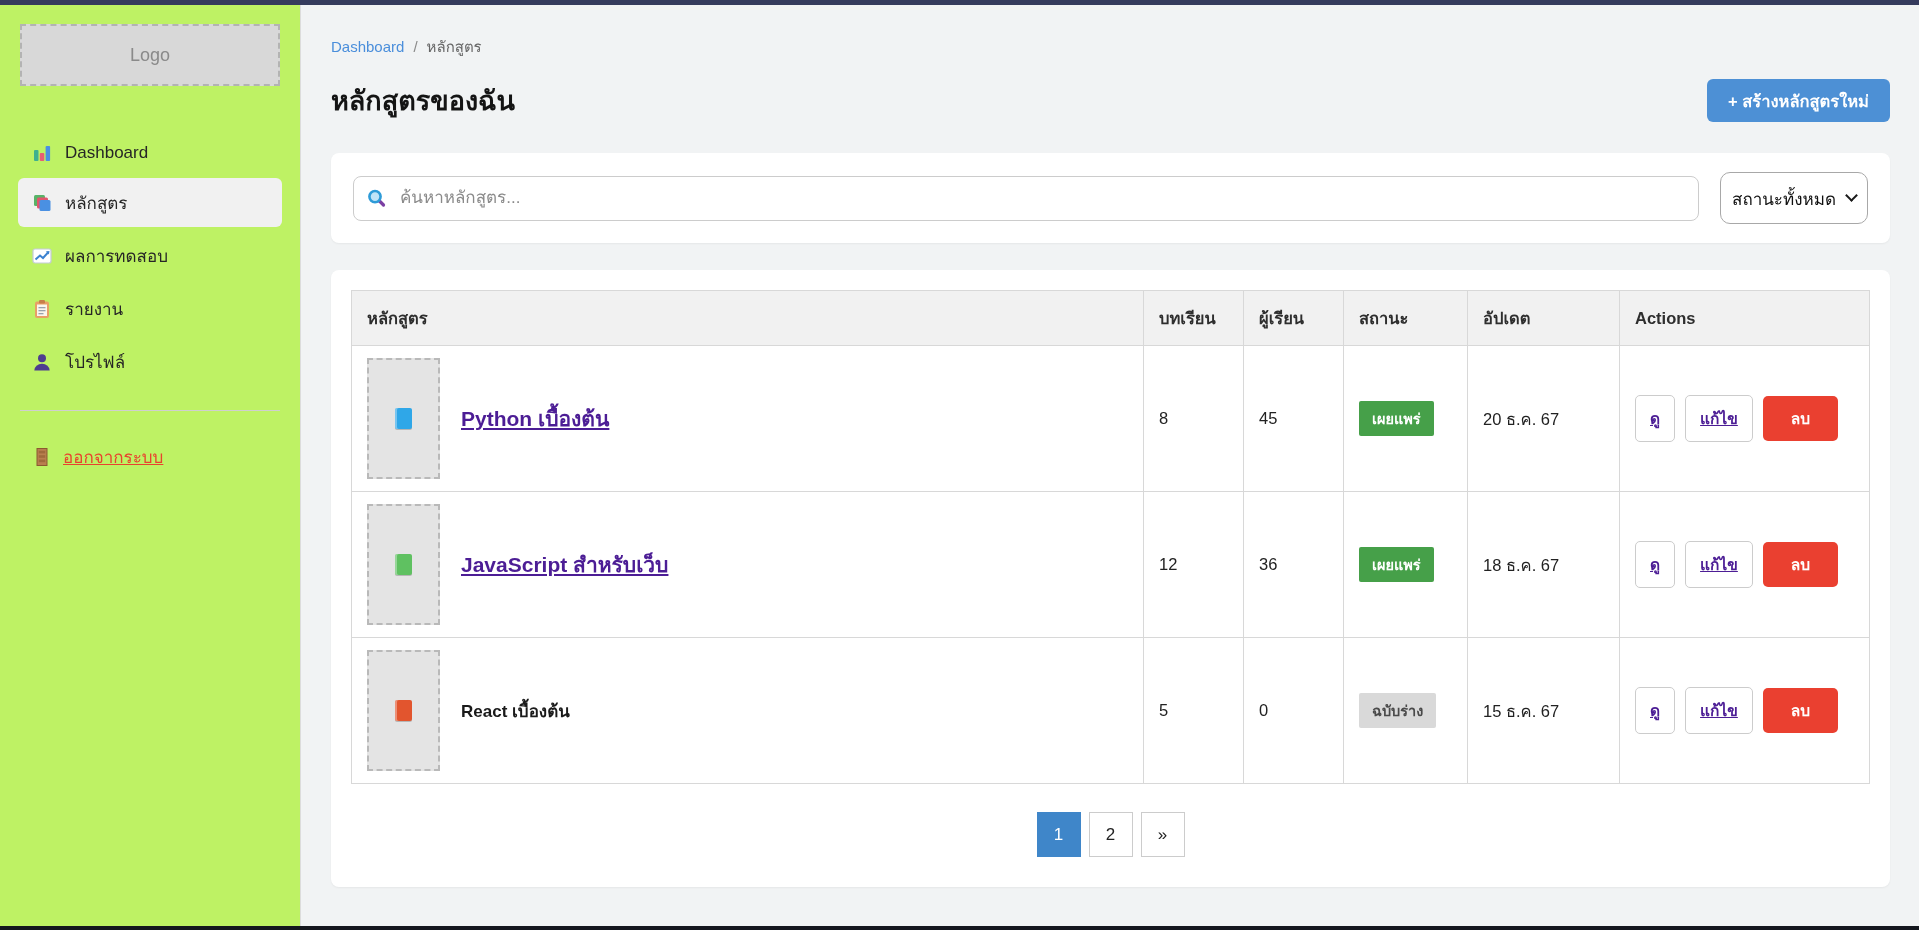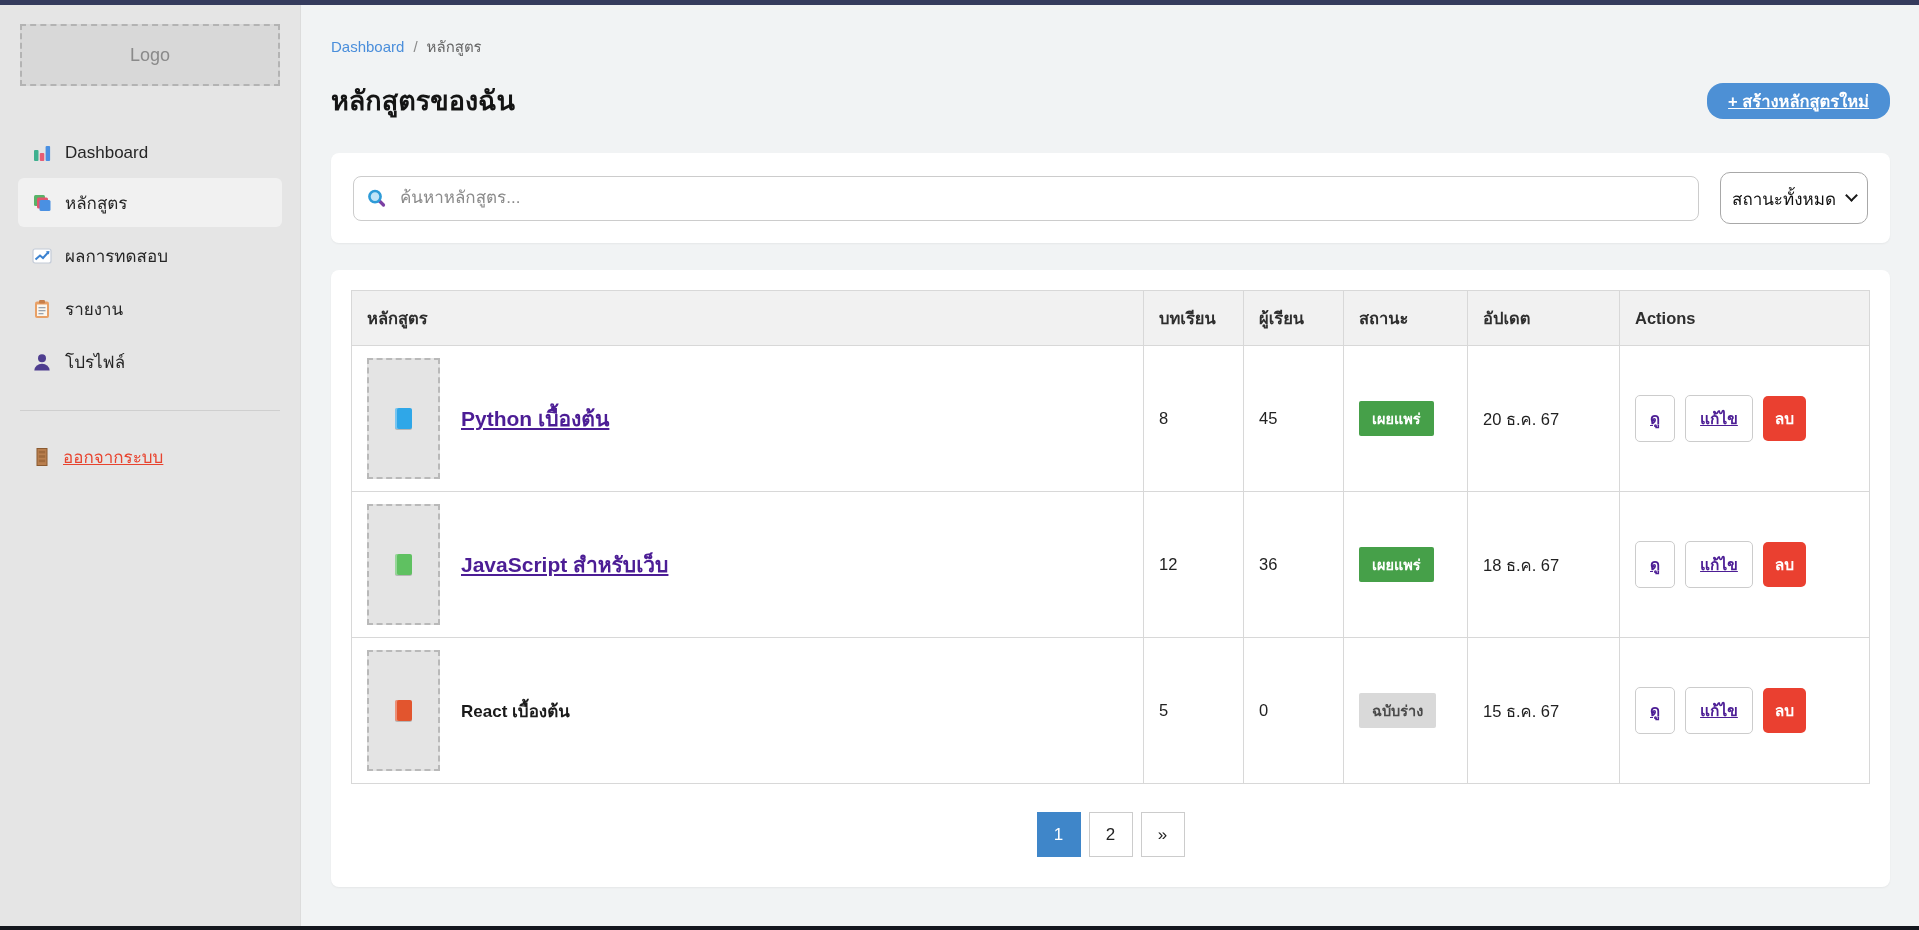--- a/index.html
+++ b/index.html
@@ -8,21 +8,21 @@
     font-family: "Liberation Sans", "DejaVu Sans", sans-serif;
     background: #ffffff;
     position: relative;
   }
   .topbar { height: 5px; background: #353b5d; width: 100%; }
   .bottombar { position: absolute; bottom: 0; left: 0; width: 100%; height: 4px; background: #14171e; z-index: 5; }
   .layout { display: flex; height: 921px; }
 
   
   .sidebar {
-    width: 301px; background: #e5e5e5; border-right: 1px solid #dcdcdc;
+    width: 301px; background: #bef264; border-right: 1px solid #dcdcdc;
     padding: 17px 18px; flex-shrink: 0;
   }
   .logo-box {
     height: 62px; background: #d8d8d8; border: 2px dashed #b3b3b3;
     display: flex; align-items: center; justify-content: center;
     color: #8a8a8a; font-size: 18px; margin: 2px 2px 46px 2px;
   }
   .nav-item {
     display: flex; align-items: center; gap: 13px;
     padding: 11px 14px; margin: 4px 0; border-radius: 6px;
@@ -37,26 +37,26 @@
     text-decoration: underline; cursor: pointer;
   }
 
   
   .main { flex: 1; background: #f1f3f4; padding: 24px 29px 0 30px; overflow: hidden; }
   .breadcrumb { font-size: 15px; margin: 6px 0 20px 0; }
   .breadcrumb a { color: #4a8edb; text-decoration: none; cursor: pointer; }
   .breadcrumb .sep { color: #8a8a8a; margin: 0 9px; }
   .breadcrumb .current { color: #666666; }
 
-  .page-header { display: flex; justify-content: space-between; align-items: center; }
+  .page-header { display: flex; justify-content: space-between; }
   .page-title { font-size: 27px; font-weight: bold; color: #141414; }
   .btn-create {
-    background: #4d90d5; color: #ffffff; border: none; border-radius: 16px;
+    background: #4d90d5; color: #ffffff; border: none; border-radius: 6px;
     font-family: inherit; font-size: 16.5px; font-weight: bold;
-    text-decoration: underline; padding: 5px 21px; cursor: pointer;
+    padding: 5px 21px; cursor: pointer;
   }
 
   .card {
     background: #ffffff; border-radius: 8px;
     box-shadow: 0 1px 2px rgba(0,0,0,0.05);
   }
   .card-filters {
     margin-top: 31px; padding: 19px 22px;
     display: flex; align-items: center; gap: 21px;
   }
@@ -98,21 +98,21 @@
     font-size: 14.5px; font-weight: bold; white-space: nowrap;
   }
   .actions-wrap { display: flex; gap: 10px; align-items: center; }
   .btn-view, .btn-edit {
     background: #ffffff; border: 1px solid #cccccc; border-radius: 5px;
     padding: 10px 14px; color: #4c1d95; font-family: inherit; font-size: 15.5px;
     font-weight: bold; text-decoration: underline; cursor: pointer;
   }
   .btn-delete {
     background: #ea4030; border: none; border-radius: 5px;
-    padding: 10px 12px; color: #ffffff; font-family: inherit; font-size: 15.5px;
+    padding: 10px 28px; color: #ffffff; font-family: inherit; font-size: 15.5px;
     font-weight: bold; cursor: pointer;
   }
 
   .pagination { display: flex; justify-content: center; gap: 8px; margin-top: 28px; }
   .page-btn {
     min-width: 44px; height: 45px; display: flex; align-items: center; justify-content: center;
     border: 1px solid #cccccc; background: #ffffff; font-family: inherit;
     font-size: 17px; color: #222; cursor: pointer;
   }
   .page-btn.active { background: #3f86c9; border-color: #3f86c9; color: #ffffff; }

